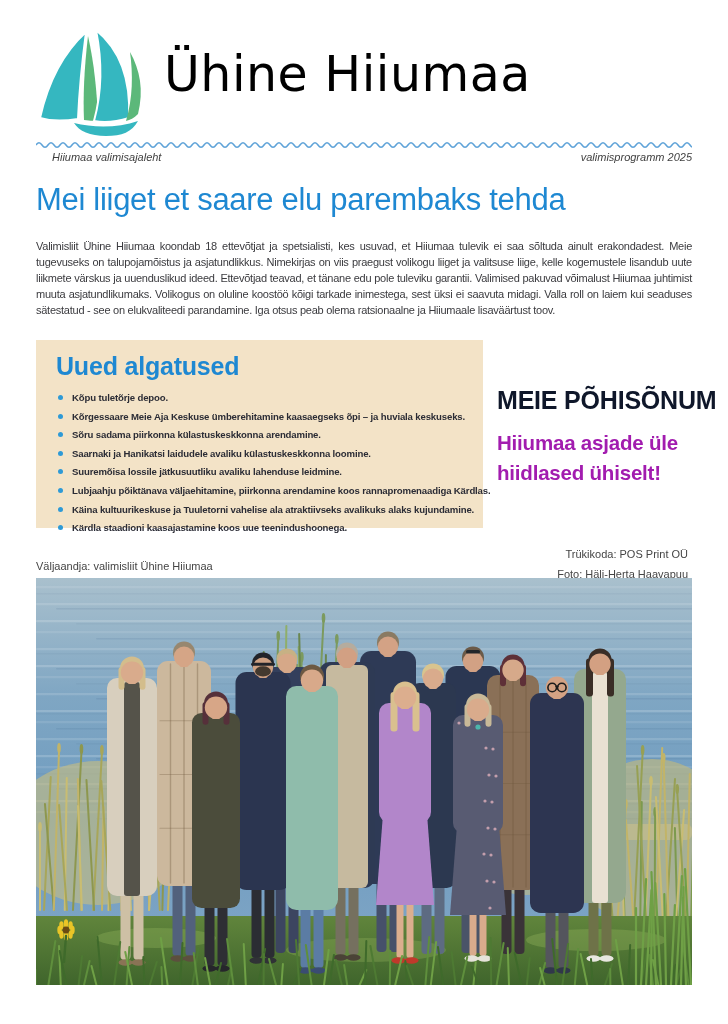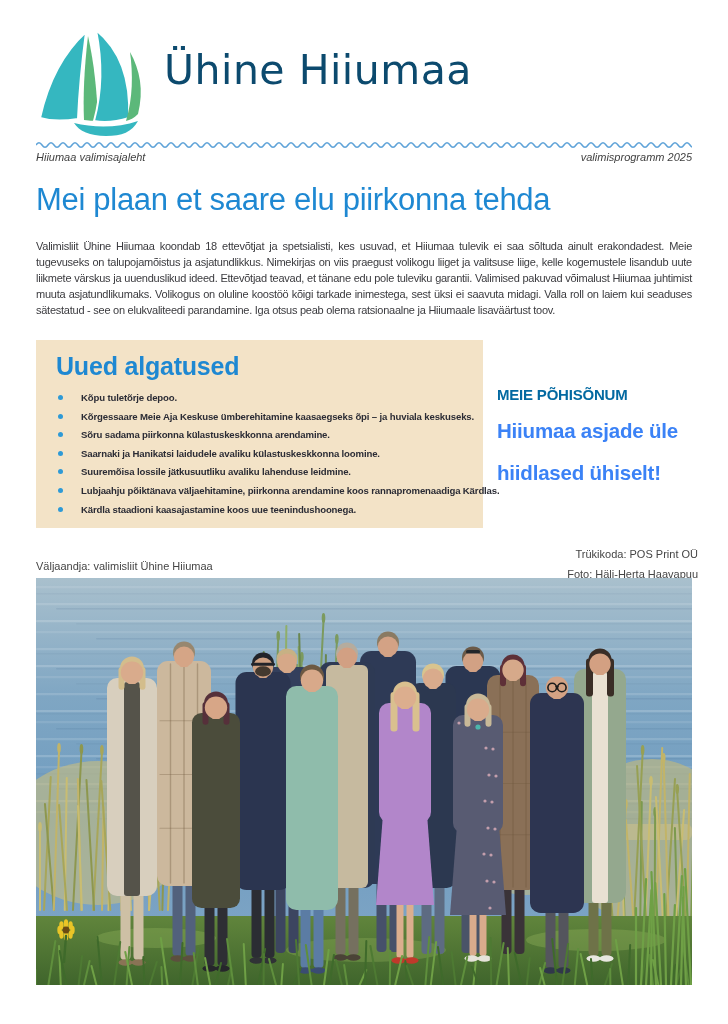--- a/index.html
+++ b/index.html
@@ -1,46 +1,46 @@
 <!DOCTYPE html>
 <html><head>
 <meta charset="utf-8">
 <style>
   html,body{margin:0;padding:0;}
   body{width:728px;height:1024px;background:#ffffff;font-family:"Liberation Sans",sans-serif;}
   .page{position:relative;width:728px;height:1024px;background:#fff;overflow:hidden;}
 
   .logo{position:absolute;left:34px;top:26px;width:126px;height:114px;}
   .masthead{position:absolute;left:164px;top:50px;font-family:"DejaVu Sans",sans-serif;
-            font-size:41px;line-height:1;color:#0c4a6e;letter-spacing:.5px;white-space:nowrap;text-align:center;}
+            font-size:49px;line-height:1;color:#000000;letter-spacing:.5px;white-space:nowrap;text-align:center;}
   .wave{position:absolute;left:36px;top:138px;width:656px;height:12px;}
   .tagline{position:absolute;top:151px;font-size:11px;font-style:italic;color:#3f3f3f;}
-  .tagline.left{left:36px;text-align:right;}
+  .tagline.left{left:52px;text-align:right;}
   .tagline.right{right:36px;font-style:italic;}
 
   .headline{position:absolute;left:36px;top:182px;font-size:31px;color:#1e88d2;
             letter-spacing:-.3px;white-space:nowrap;}
 
   .intro{position:absolute;left:36px;top:239px;width:656px;font-size:11px;
          letter-spacing:-.25px;line-height:15.9px;color:#3a3a3e;text-align:justify;}
 
   .init-box{position:absolute;left:36px;top:340px;width:447px;height:188px;
             background:#f3e3c7;box-sizing:border-box;padding:12px 10px 10px 20px;}
   .init-title{font-size:25px;font-weight:bold;color:#1e88d2;letter-spacing:-.2px;}
   .init-list{list-style:none;margin:11px 0 0 2px;padding:0;}
-  .init-list li{display:flex;align-items:center;gap:18px;margin-bottom:7.6px;
+  .init-list li{display:flex;align-items:center;gap:9px;margin-bottom:7.6px;
                 font-size:9.6px;font-weight:bold;letter-spacing:-.15px;color:#2b2c35;white-space:nowrap;}
   .dot{width:5px;height:5px;border-radius:50%;background:#2e9ad6;flex:none;}
 
   .slogan{position:absolute;left:497px;top:386px;width:228px;}
-  .slogan-label{font-size:15px;font-weight:bold;color:#0369a1;margin-bottom:13px;letter-spacing:-.2px;}
-  .slogan-line{font-size:20.5px;font-weight:bold;color:#3b82f6;line-height:29.5px;letter-spacing:-.2px;margin-top:12px;}
+  .slogan-label{font-size:25px;font-weight:bold;color:#0f172a;margin-bottom:13px;letter-spacing:-.2px;}
+  .slogan-line{font-size:20.5px;font-weight:bold;color:#a21caf;line-height:29.5px;letter-spacing:-.2px;}
 
   .credit-left{position:absolute;left:36px;top:560px;font-size:11px;color:#454545;}
-  .credit-right{position:absolute;right:30px;top:544px;font-size:11px;color:#454545;
+  .credit-right{position:absolute;right:40px;top:544px;font-size:11px;color:#454545;
                 text-align:right;line-height:20px;}
 
   .photo{position:absolute;left:36px;top:578px;width:656px;height:407px;overflow:hidden;}
   .photo svg{display:block;}
 </style>
 </head>
 <body>
 
 <div class="page">
 
@@ -54,21 +54,21 @@
 
   <div class="masthead">Ühine Hiiumaa</div>
 
   <svg class="wave" viewBox="0 0 656 12">
     <path id="wavepath" fill="none" stroke="#5fa3d8" stroke-width="1.5" d="M0 7 q3 -4.6 6 0 q3 4.6 6 0 q3 -4.6 6 0 q3 4.6 6 0 q3 -4.6 6 0 q3 4.6 6 0 q3 -4.6 6 0 q3 4.6 6 0 q3 -4.6 6 0 q3 4.6 6 0 q3 -4.6 6 0 q3 4.6 6 0 q3 -4.6 6 0 q3 4.6 6 0 q3 -4.6 6 0 q3 4.6 6 0 q3 -4.6 6 0 q3 4.6 6 0 q3 -4.6 6 0 q3 4.6 6 0 q3 -4.6 6 0 q3 4.6 6 0 q3 -4.6 6 0 q3 4.6 6 0 q3 -4.6 6 0 q3 4.6 6 0 q3 -4.6 6 0 q3 4.6 6 0 q3 -4.6 6 0 q3 4.6 6 0 q3 -4.6 6 0 q3 4.6 6 0 q3 -4.6 6 0 q3 4.6 6 0 q3 -4.6 6 0 q3 4.6 6 0 q3 -4.6 6 0 q3 4.6 6 0 q3 -4.6 6 0 q3 4.6 6 0 q3 -4.6 6 0 q3 4.6 6 0 q3 -4.6 6 0 q3 4.6 6 0 q3 -4.6 6 0 q3 4.6 6 0 q3 -4.6 6 0 q3 4.6 6 0 q3 -4.6 6 0 q3 4.6 6 0 q3 -4.6 6 0 q3 4.6 6 0 q3 -4.6 6 0 q3 4.6 6 0 q3 -4.6 6 0 q3 4.6 6 0 q3 -4.6 6 0 q3 4.6 6 0 q3 -4.6 6 0 q3 4.6 6 0 q3 -4.6 6 0 q3 4.6 6 0 q3 -4.6 6 0 q3 4.6 6 0 q3 -4.6 6 0 q3 4.6 6 0 q3 -4.6 6 0 q3 4.6 6 0 q3 -4.6 6 0 q3 4.6 6 0 q3 -4.6 6 0 q3 4.6 6 0 q3 -4.6 6 0 q3 4.6 6 0 q3 -4.6 6 0 q3 4.6 6 0 q3 -4.6 6 0 q3 4.6 6 0 q3 -4.6 6 0 q3 4.6 6 0 q3 -4.6 6 0 q3 4.6 6 0 q3 -4.6 6 0 q3 4.6 6 0 q3 -4.6 6 0 q3 4.6 6 0 q3 -4.6 6 0 q3 4.6 6 0 q3 -4.6 6 0 q3 4.6 6 0 q3 -4.6 6 0 q3 4.6 6 0 q3 -4.6 6 0 q3 4.6 6 0 q3 -4.6 6 0 q3 4.6 6 0 q3 -4.6 6 0 q3 4.6 6 0 q3 -4.6 6 0 q3 4.6 6 0 q3 -4.6 6 0 q3 4.6 6 0 q3 -4.6 6 0 q3 4.6 6 0 q3 -4.6 6 0 q3 4.6 6 0 q3 -4.6 6 0 q3 4.6 6 0 q3 -4.6 6 0 q3 4.6 6 0"></path>
   </svg>
 
   <div class="tagline left">Hiiumaa valimisajaleht</div>
   <div class="tagline right">valimisprogramm 2025</div>
 
-  <div class="headline">Mei plaan et saare elu piirkonna tehda</div>
+  <div class="headline">Mei liiget et saare elu parembaks tehda</div>
 
   <div class="intro">Valimisliit Ühine Hiiumaa koondab 18 ettevõtjat ja spetsialisti, kes usuvad, et Hiiumaa tulevik ei saa sõltuda ainult erakondadest. Meie tugevuseks on talupojamõistus ja asjatundlikkus. Nimekirjas on viis praegust volikogu liiget ja valitsuse liige, kelle kogemustele lisandub uute liikmete värskus ja uuenduslikud ideed. Ettevõtjad teavad, et tänane edu pole tuleviku garantii. Valimised pakuvad võimalust Hiiumaa juhtimist muuta asjatundlikumaks. Volikogus on oluline koostöö kõigi tarkade inimestega, sest üksi ei saavuta midagi. Valla roll on laiem kui seaduses sätestatud - see on elukvaliteedi parandamine. Iga otsus peab olema ratsionaalne ja Hiiumaale lisaväärtust toov.</div>
 
   <div class="init-box">
     <div class="init-title">Uued algatused</div>
     <ul class="init-list">
       <li>
           <span class="dot"></span>
           <span>Kõpu tuletõrje depoo.</span>
         </li>
@@ -84,20 +84,24 @@
           <span class="dot"></span>
           <span>Saarnaki ja Hanikatsi laidudele avaliku külastuskeskkonna loomine.</span>
         </li>
       <li>
           <span class="dot"></span>
           <span>Suuremõisa lossile jätkusuutliku avaliku lahenduse leidmine.</span>
         </li>
       <li>
           <span class="dot"></span>
           <span>Lubjaahju põiktänava väljaehitamine, piirkonna arendamine koos rannapromenaadiga Kärdlas.</span>
+        </li>
+      <li>
+          <span class="dot"></span>
+          <span>Käina kultuurikeskuse ja Tuuletorni vahelise ala atraktiivseks avalikuks alaks kujundamine.</span>
         </li>
       <li>
           <span class="dot"></span>
           <span>Kärdla staadioni kaasajastamine koos uue teenindushoonega.</span>
         </li>
     </ul>
   </div>
 
   <div class="slogan">
     <div class="slogan-label">MEIE PÕHISÕNUM</div>

